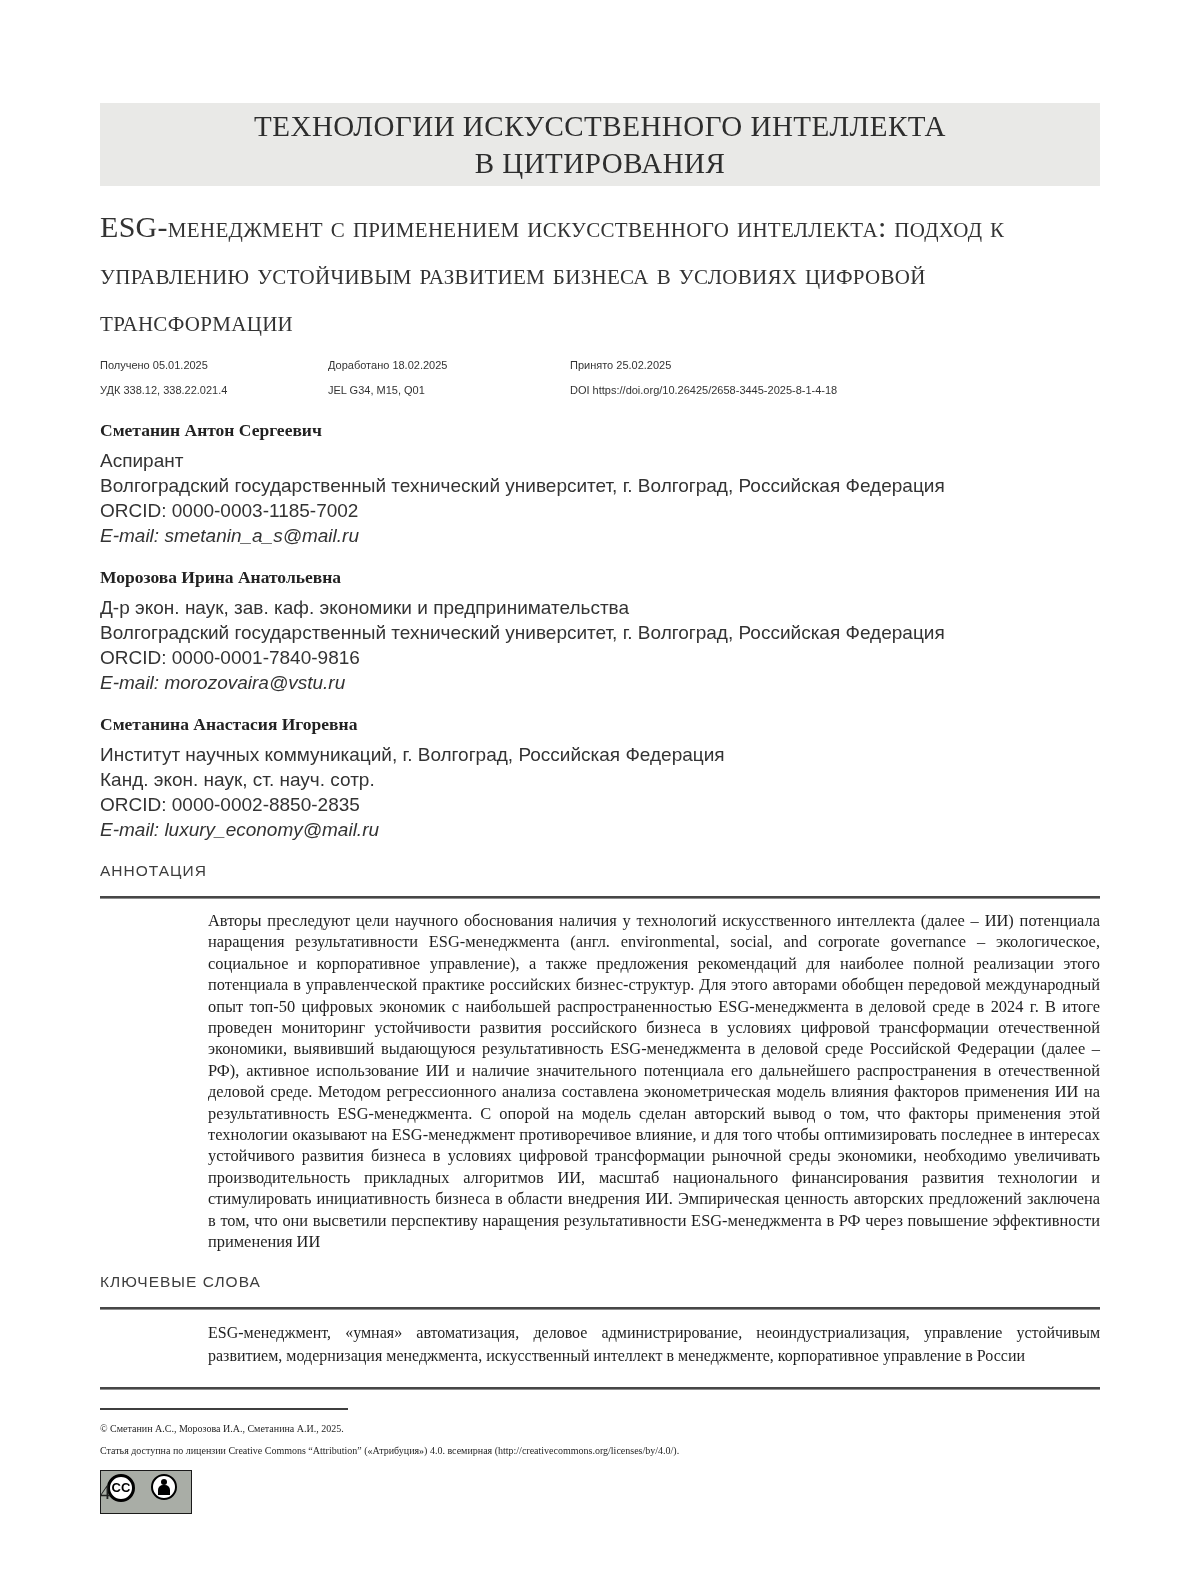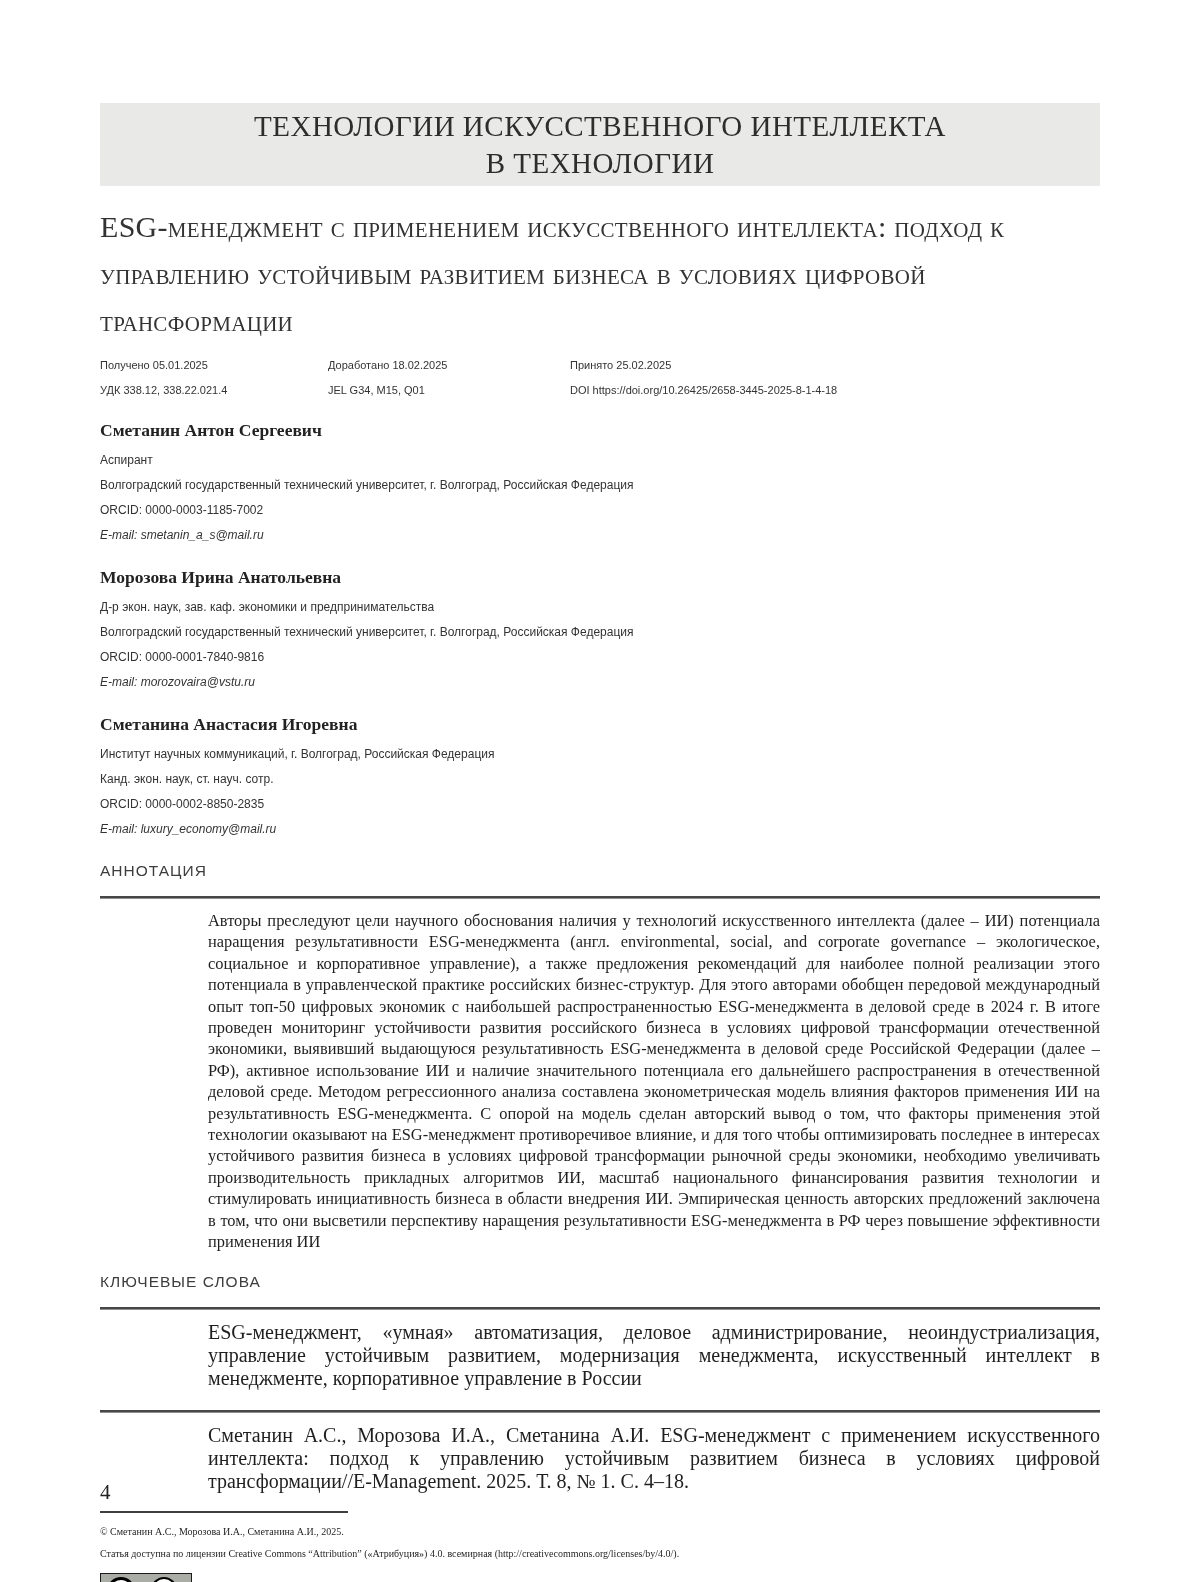--- a/index.html
+++ b/index.html
@@ -60,21 +60,21 @@
   .author{margin-bottom:19px;}
   .author .name{
     font-family:"Liberation Serif", serif;
     font-weight:bold;
     font-size:17.5px;
     color:#222;
     margin-bottom:7px;
   }
   .author .line{
     font-family:"Liberation Sans", sans-serif;
-    font-size:12px;
+    font-size:19px;
     line-height:25px;
     color:#333;
   }
   .author .email{font-style:italic;}
   
   .section{margin-top:20px;}
   .section-heading{
     font-family:"Liberation Sans", sans-serif;
     font-size:15.5px;
     letter-spacing:1px;
@@ -90,21 +90,21 @@
     padding-left:108px;
     text-align:justify;
     font-family:"Liberation Serif", serif;
     color:#1f1f1f;
   }
   .abstract-text{
     font-size:16.4px;
     line-height:21.4px;
   }
   .keywords-text,.citation-text{
-    font-size:20px;
+    font-size:16px;
     line-height:23px;
   }
   
   .footnote-rule{
     margin-top:18px;
     width:248px;
     height:2px;
     background:#3f3f3f;
   }
   .copyright-block{
@@ -167,21 +167,21 @@
   }
 </style>
 </head>
 <body>
 
 <div class="page">
   <div class="content">
 
     <div class="banner">
       <div>ТЕХНОЛОГИИ ИСКУССТВЕННОГО ИНТЕЛЛЕКТА</div>
-      <div>В ТЕХНОЛОГИИ</div>
+      <div>В ЦИТИРОВАНИЯ</div>
     </div>
 
     <h1 class="article-title" style="margin:17px 0 0 0;font-weight:normal;">ESG-менеджмент с применением искусственного интеллекта: подход к управлению устойчивым развитием бизнеса в условиях цифровой трансформации</h1>
 
     <div class="meta">
       <div>Получено 05.01.2025</div>
       <div>Доработано 18.02.2025</div>
       <div>Принято 25.02.2025</div>
       <div>УДК 338.12, 338.22.021.4</div>
       <div>JEL G34, M15, Q01</div>
@@ -223,21 +223,20 @@
     </div>
 
     <div class="section">
       <div class="section-heading">КЛЮЧЕВЫЕ СЛОВА</div>
       <div class="section-rule"></div>
       <p class="indented keywords-text" style="margin:0;">ESG-менеджмент, «умная» автоматизация, деловое администрирование, неоиндустриализация, управление устойчивым развитием, модернизация менеджмента, искусственный интеллект в менеджменте, корпоративное управление в России</p>
     </div>
 
     <div class="section">
       <div class="section-rule"></div>
-      <p class="indented citation-text" style="margin:0;">Сметанин А.С., Морозова И.А., Сметанина А.И. ESG-менеджмент с применением искусственного интеллекта: подход к управлению устойчивым развитием бизнеса в условиях цифровой трансформации//E-Management. 2025. Т. 8, № 1. С. 4–18.</p>
     </div>
 
     <div class="footnote-rule"></div>
 
     <div class="copyright-block">
       <div>© Сметанин А.С., Морозова И.А., Сметанина А.И., 2025.</div>
       <div>Статья доступна по лицензии Creative Commons “Attribution” («Атрибуция») 4.0. всемирная (http://creativecommons.org/licenses/by/4.0/).</div>
     </div>
 
     <div class="cc-badge">

